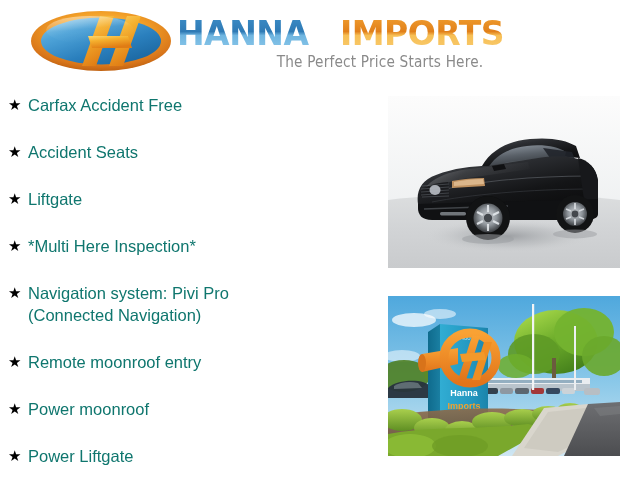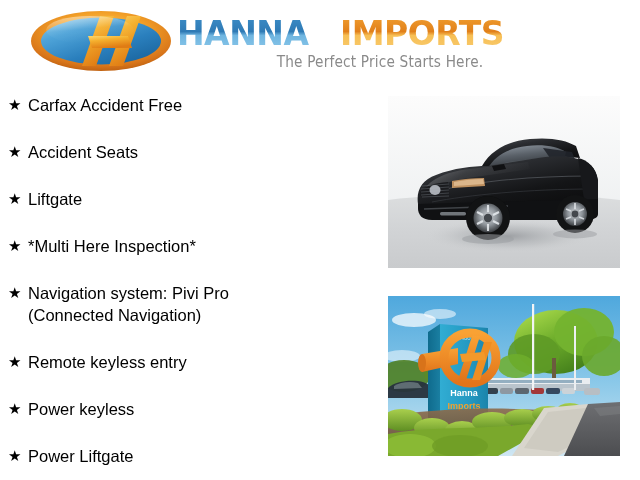--- a/index.html
+++ b/index.html
@@ -89,21 +89,21 @@
     width: 20px;
     font-size: 15px;
     line-height: 21px;
     color: #000000;
     text-align: left;
   }
   .feature-label {
     flex: 1 1 auto;
     font-size: 16.5px;
     line-height: 22px;
-    color: #000000;
+    color: #0f766e;
     white-space: pre-line;
   }
 
   
   .photo {
     position: absolute;
     overflow: hidden;
   }
   #car-photo {
     left: 388px;
@@ -213,26 +213,26 @@
   </li>
 
   <li class="feature-item" style="top:194px;">
     <span class="feature-bullet">★</span>
     <span class="feature-label">Navigation system: Pivi Pro
 (Connected Navigation)</span>
   </li>
 
   <li class="feature-item" style="top:263px;">
     <span class="feature-bullet">★</span>
-    <span class="feature-label">Remote keyless entry</span>
+    <span class="feature-label">Remote moonroof entry</span>
   </li>
 
   <li class="feature-item" style="top:310px;">
     <span class="feature-bullet">★</span>
-    <span class="feature-label">Power keyless</span>
+    <span class="feature-label">Power moonroof</span>
   </li>
 
   <li class="feature-item" style="top:357px;">
     <span class="feature-bullet">★</span>
     <span class="feature-label">Power Liftgate</span>
   </li>
 </ul>
 
 <div class="photo" id="car-photo">
   <svg class="photo-svg" viewBox="0 0 232 172" xmlns="http://www.w3.org/2000/svg">

